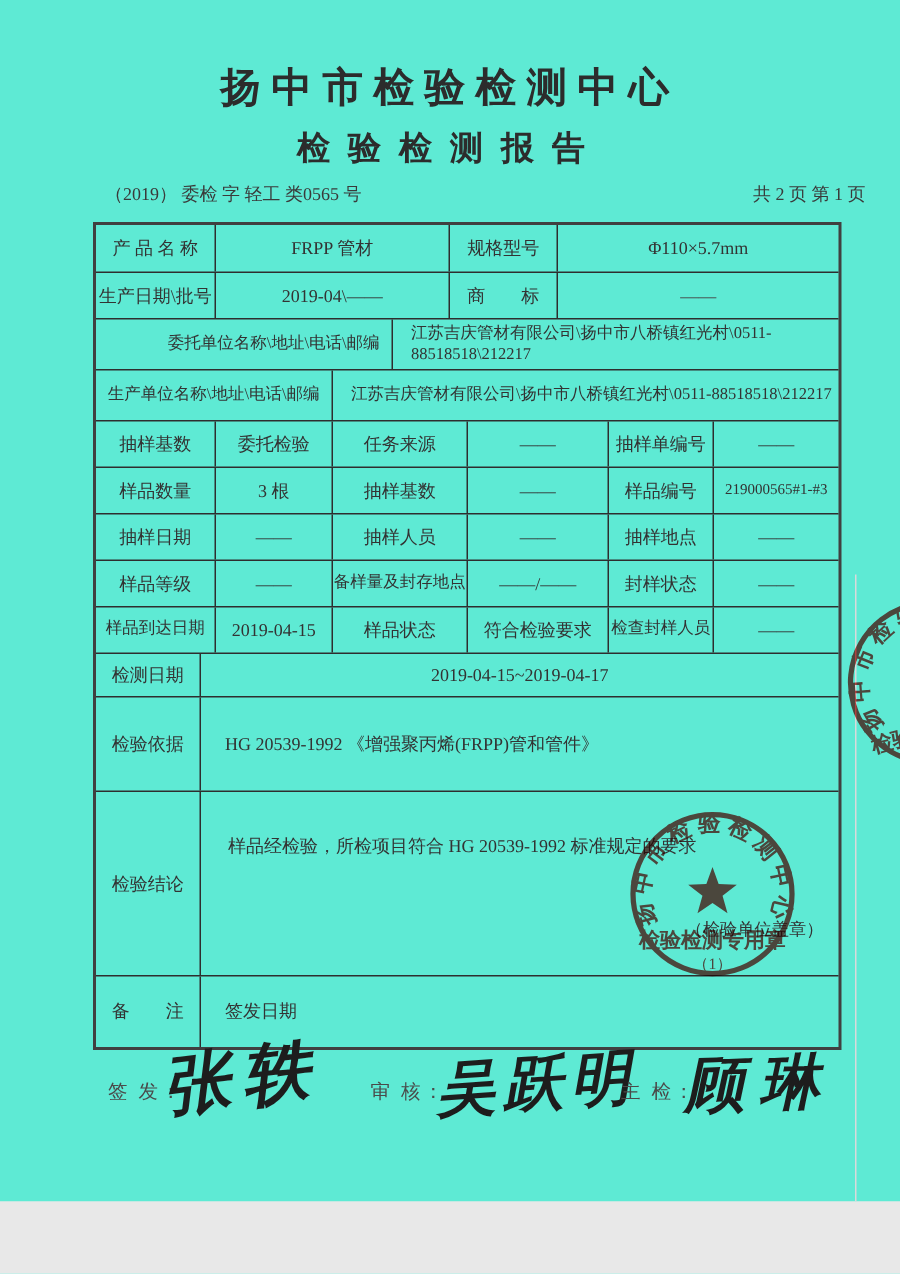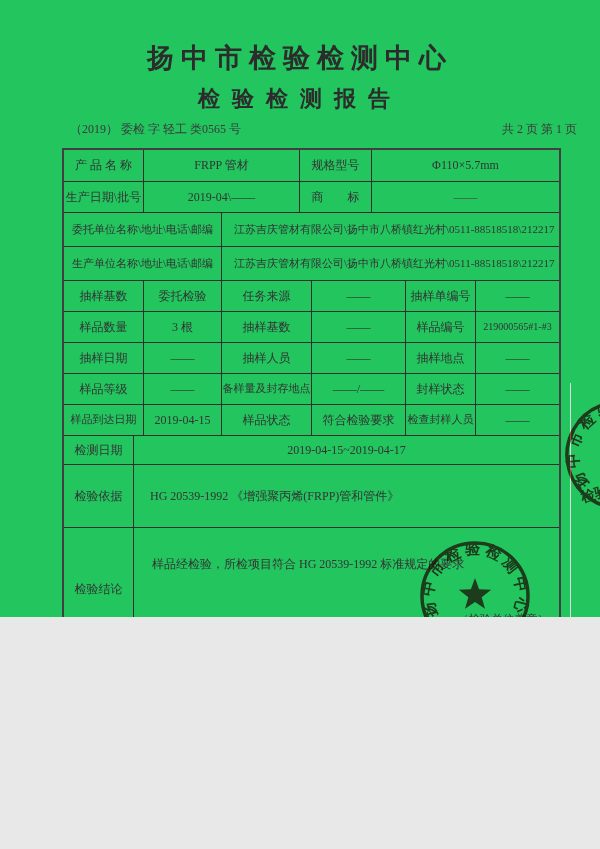--- a/index.html
+++ b/index.html
@@ -1,18 +1,18 @@
 <!DOCTYPE html>
 <html><head>
 <meta charset="utf-8">
 <style>
   html,body { margin:0; padding:0; background:#e8e8e8; }
   .page {
-    position:relative; width:600px; height:617px; margin:0 auto;
-    background:#22c55e; overflow:hidden;
+    position:relative; width:600px; height:801px; margin:0 auto;
+    background:#5eead4; overflow:hidden;
     font-family:"Liberation Serif","DejaVu Serif",serif;
     color:#333;
   }
   
   .org-title {
     position:absolute; top:40px; left:0; width:100%;
     text-align:center; font-size:27px; font-weight:bold;
     letter-spacing:7px; color:#2c2c2c;
   }
   .report-title {
@@ -89,21 +89,21 @@
       <div class="cell grow">Φ110×5.7mm</div>
     </div>
 
     <div class="trow" style="height:30px;">
       <div class="cell" style="width:80px;">生产日期\批号</div>
       <div class="cell" style="width:156px;">2019-04\——</div>
       <div class="cell" style="width:72px;">商　　标</div>
       <div class="cell grow dash">——</div>
     </div>
 
-    <div class="trow" style="height:33px;">
+    <div class="trow" style="height:33px;padding-left:40px;">
       <div class="cell small" style="width:158px;">委托单位名称\地址\电话\邮编</div>
       <div class="cell grow left small">江苏吉庆管材有限公司\扬中市八桥镇红光村\0511-88518518\212217</div>
     </div>
 
     <div class="trow" style="height:33px;">
       <div class="cell small" style="width:158px;">生产单位名称\地址\电话\邮编</div>
       <div class="cell grow left small">江苏吉庆管材有限公司\扬中市八桥镇红光村\0511-88518518\212217</div>
     </div>
 
     <div class="trow" style="height:30px;">

